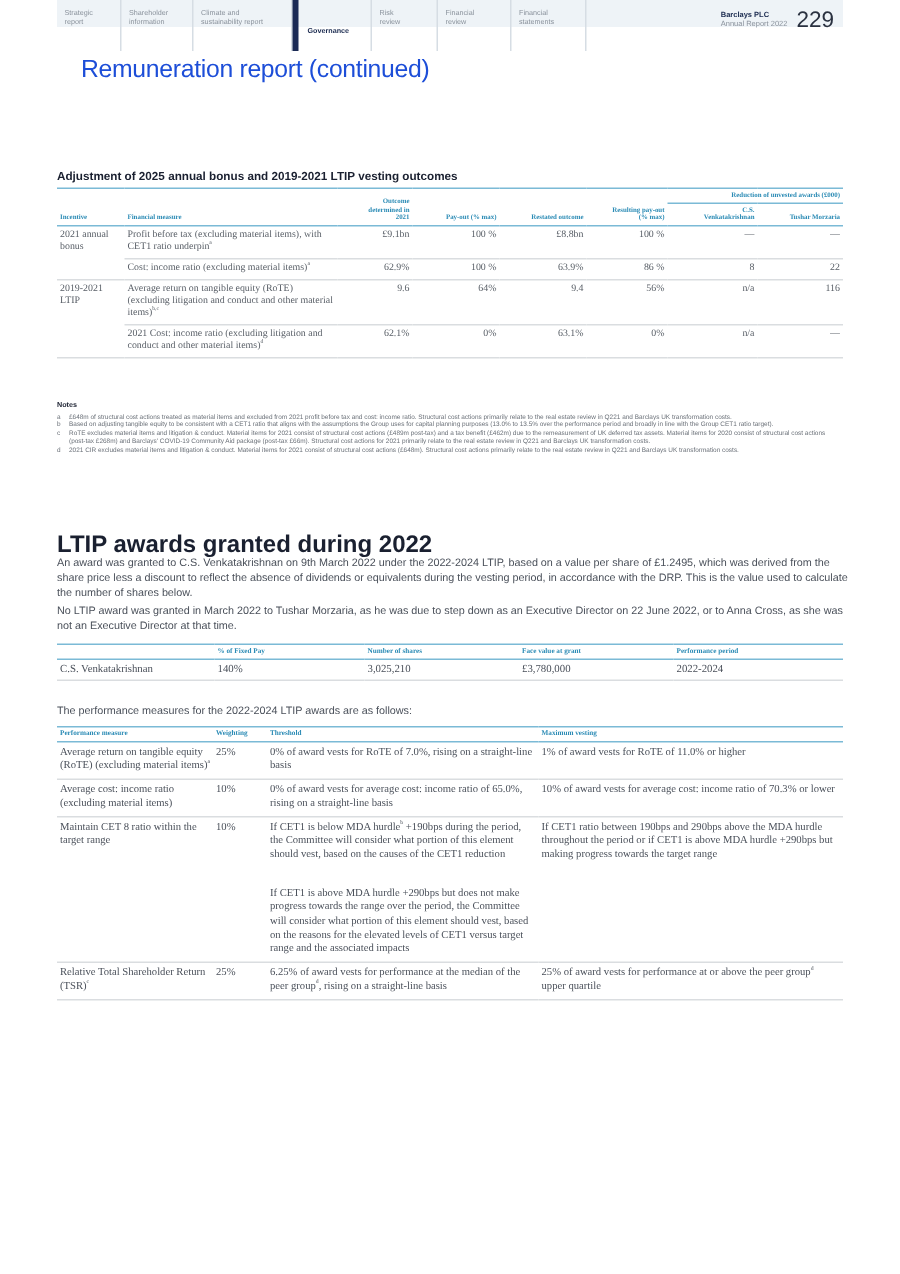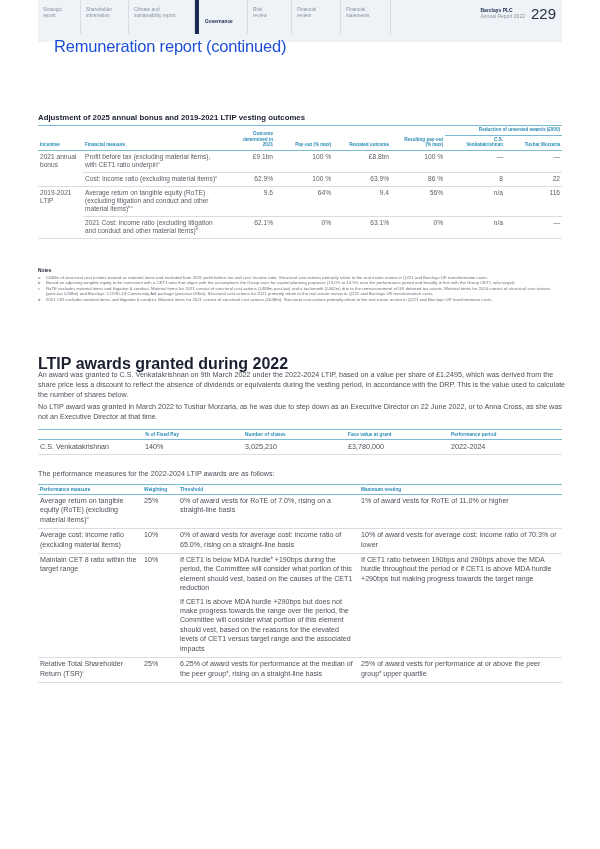--- a/index.html
+++ b/index.html
@@ -1,34 +1,34 @@
 <!DOCTYPE html>
 <html><head>
 <meta charset="utf-8">
 <style>
   * { box-sizing: border-box; margin: 0; padding: 0; }
   html, body { width: 600px; height: 849px; background: #ffffff; overflow: hidden; }
   body { font-family: "Liberation Sans", sans-serif; color: #4a4f59; position: relative; }
 
   
-  .topnav { position: absolute; left: 38px; top: 0; width: 524px; height: 42px; background: #eef3f7; display: flex; }
+  .topnav { position: absolute; left: 38px; top: 0; width: 524px; height: 18px; background: #eef3f7; display: flex; }
   .nav-item { position: relative; height: 34px; padding: 7px 5px 0 5px; font-size: 4.8px; line-height: 6px; color: #8a929c; border-right: 1px solid #d6dde4; }
   .nav-item.active { color: #1a2a4f; font-weight: bold; padding-top: 19px; }
   .nav-item.active::before { content: ""; position: absolute; left: 0; top: 0; width: 4px; height: 34px; background: #1b2a55; }
   .nav-brand { margin-left: auto; padding: 7px 4px 0 4px; font-size: 5px; line-height: 6px; color: #8a929c; }
   .nav-brand b { color: #1a2a4f; }
   .page-num { font-size: 15px; color: #2a3140; padding: 5px 6px 0 2px; }
 
   .page-title { position: absolute; left: 54px; top: 37px; font-size: 16.5px; color: #1d4ed8; letter-spacing: -0.2px; }
 
   .section-title { position: absolute; left: 38px; font-size: 7.8px; font-weight: bold; color: #1a2030; }
   .h2 { position: absolute; left: 38px; font-size: 16px; font-weight: bold; color: #1a2030; }
   .para { position: absolute; left: 38px; width: 530px; font-size: 7.2px; line-height: 10px; color: #4a505a; }
 
-  table { border-collapse: collapse; }
+  table { border-collapse: collapse; font-family: Liberation Serif, serif; }
   .t1 { position: absolute; left: 38px; top: 125px; width: 524px; font-size: 6.6px; color: #5a6068; }
   .t1 th { color: #2b8bb5; font-size: 4.6px; font-weight: bold; vertical-align: bottom; text-align: right; padding: 1px 2px 2px 2px; line-height: 5.6px; }
   .t1 th.l { text-align: left; }
   .t1 thead tr.top th { border-top: 1.5px solid #7bbad6; }
   .t1 thead tr.sub th { border-bottom: 1.5px solid #7bbad6; }
   .t1 .red-h { border-bottom: 1px solid #7bbad6; }
   .t1 td { padding: 2px 2px 3px 2px; vertical-align: top; line-height: 8px; text-align: right; border-bottom: 1px solid #dadde0; }
   .t1 td.l { text-align: left; }
   .t1 td.noline { border-bottom: none; }
   sup { font-size: 3.8px; vertical-align: super; line-height: 0; }
@@ -38,21 +38,21 @@
   .note { display: flex; }
   .note .k { width: 8px; flex-shrink: 0; }
 
   .t2 { position: absolute; left: 38px; top: 429px; width: 524px; font-size: 7.2px; color: #4a505a; }
   .t2 th { color: #2b8bb5; font-size: 4.8px; font-weight: bold; text-align: left; padding: 2px 2px; border-top: 1.5px solid #7bbad6; border-bottom: 1.5px solid #7bbad6; }
   .t2 td { padding: 2px 2px 3px 2px; border-bottom: 1px solid #dadde0; }
 
   .t3 { position: absolute; left: 38px; top: 484px; width: 524px; font-size: 7.1px; color: #4a505a; }
   .t3 th { color: #2b8bb5; font-size: 4.8px; font-weight: bold; text-align: left; padding: 2px 2px; border-top: 1.5px solid #7bbad6; border-bottom: 1.5px solid #7bbad6; }
   .t3 td { padding: 2px 2px 3px 2px; vertical-align: top; line-height: 9.4px; border-bottom: 1px solid #dadde0; }
-  .t3 .sub-p { margin-top: 4px; }
+  .t3 .sub-p { margin-top: 16px; }
 </style>
 </head>
 <body>
 
 <div class="topnav">
   <div class="nav-item" style="width:43px">
       <div>Strategic</div>
       <div>report</div>
     </div>
   <div class="nav-item" style="width:48px">

